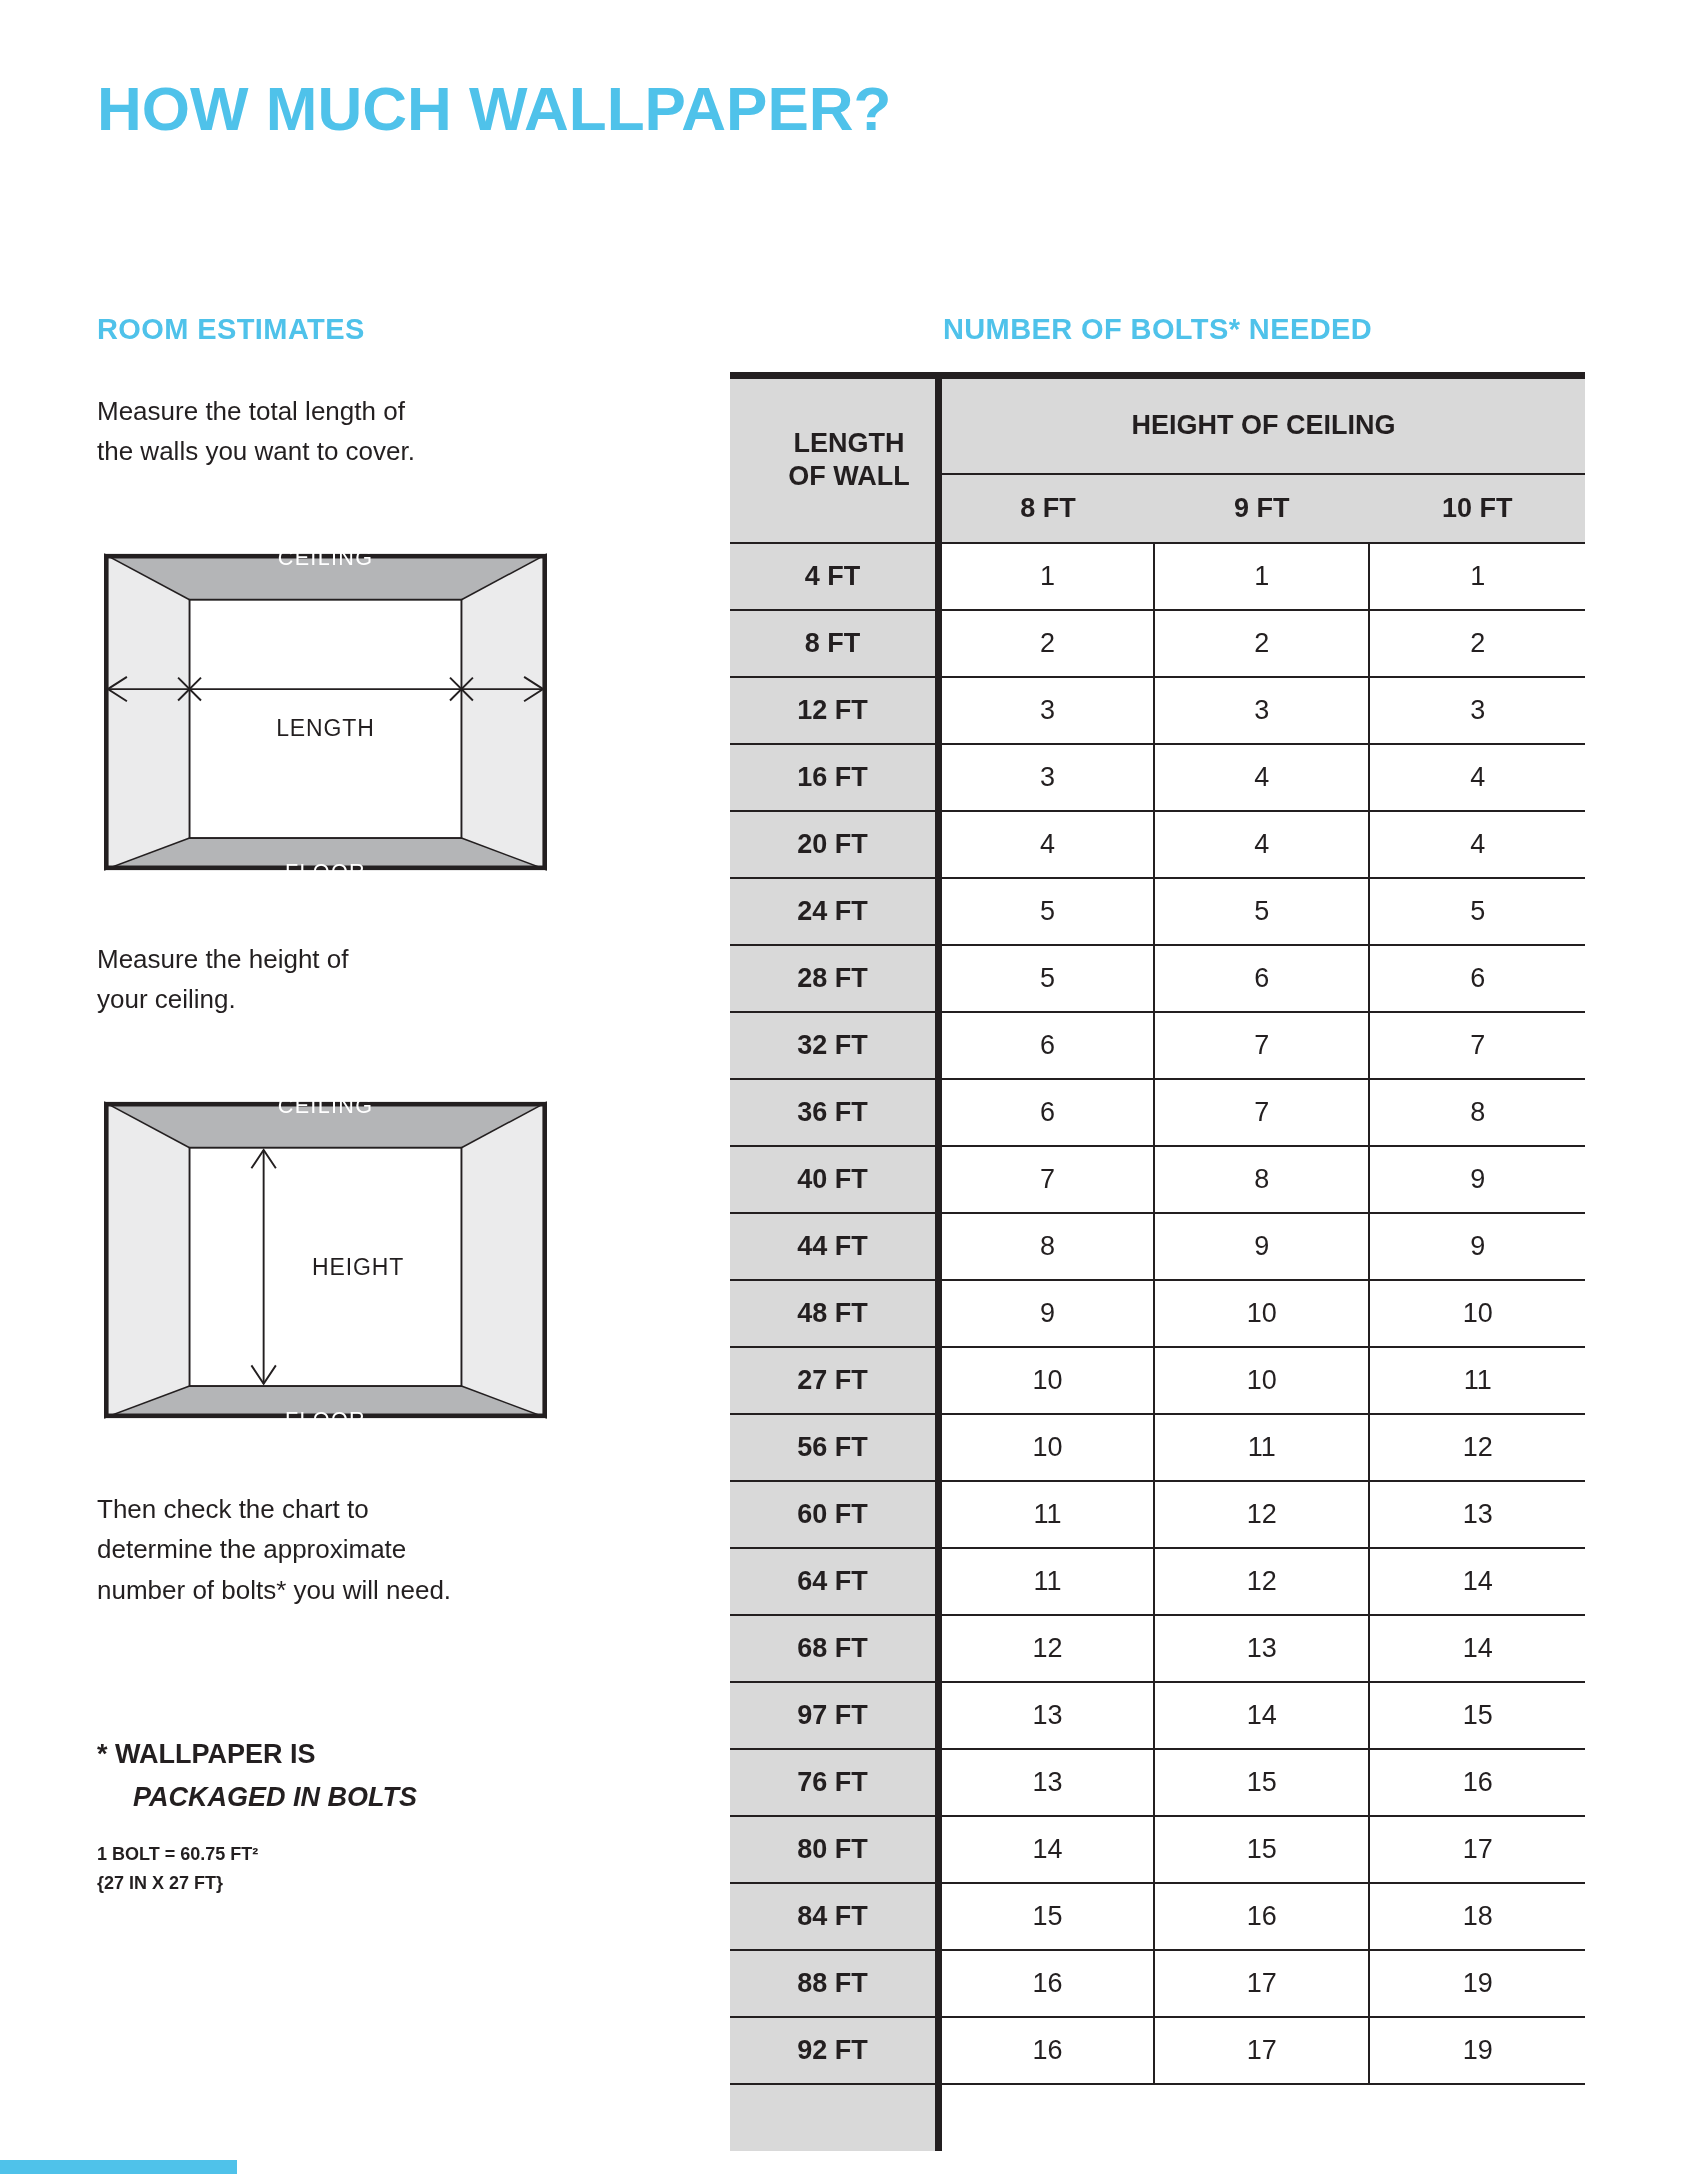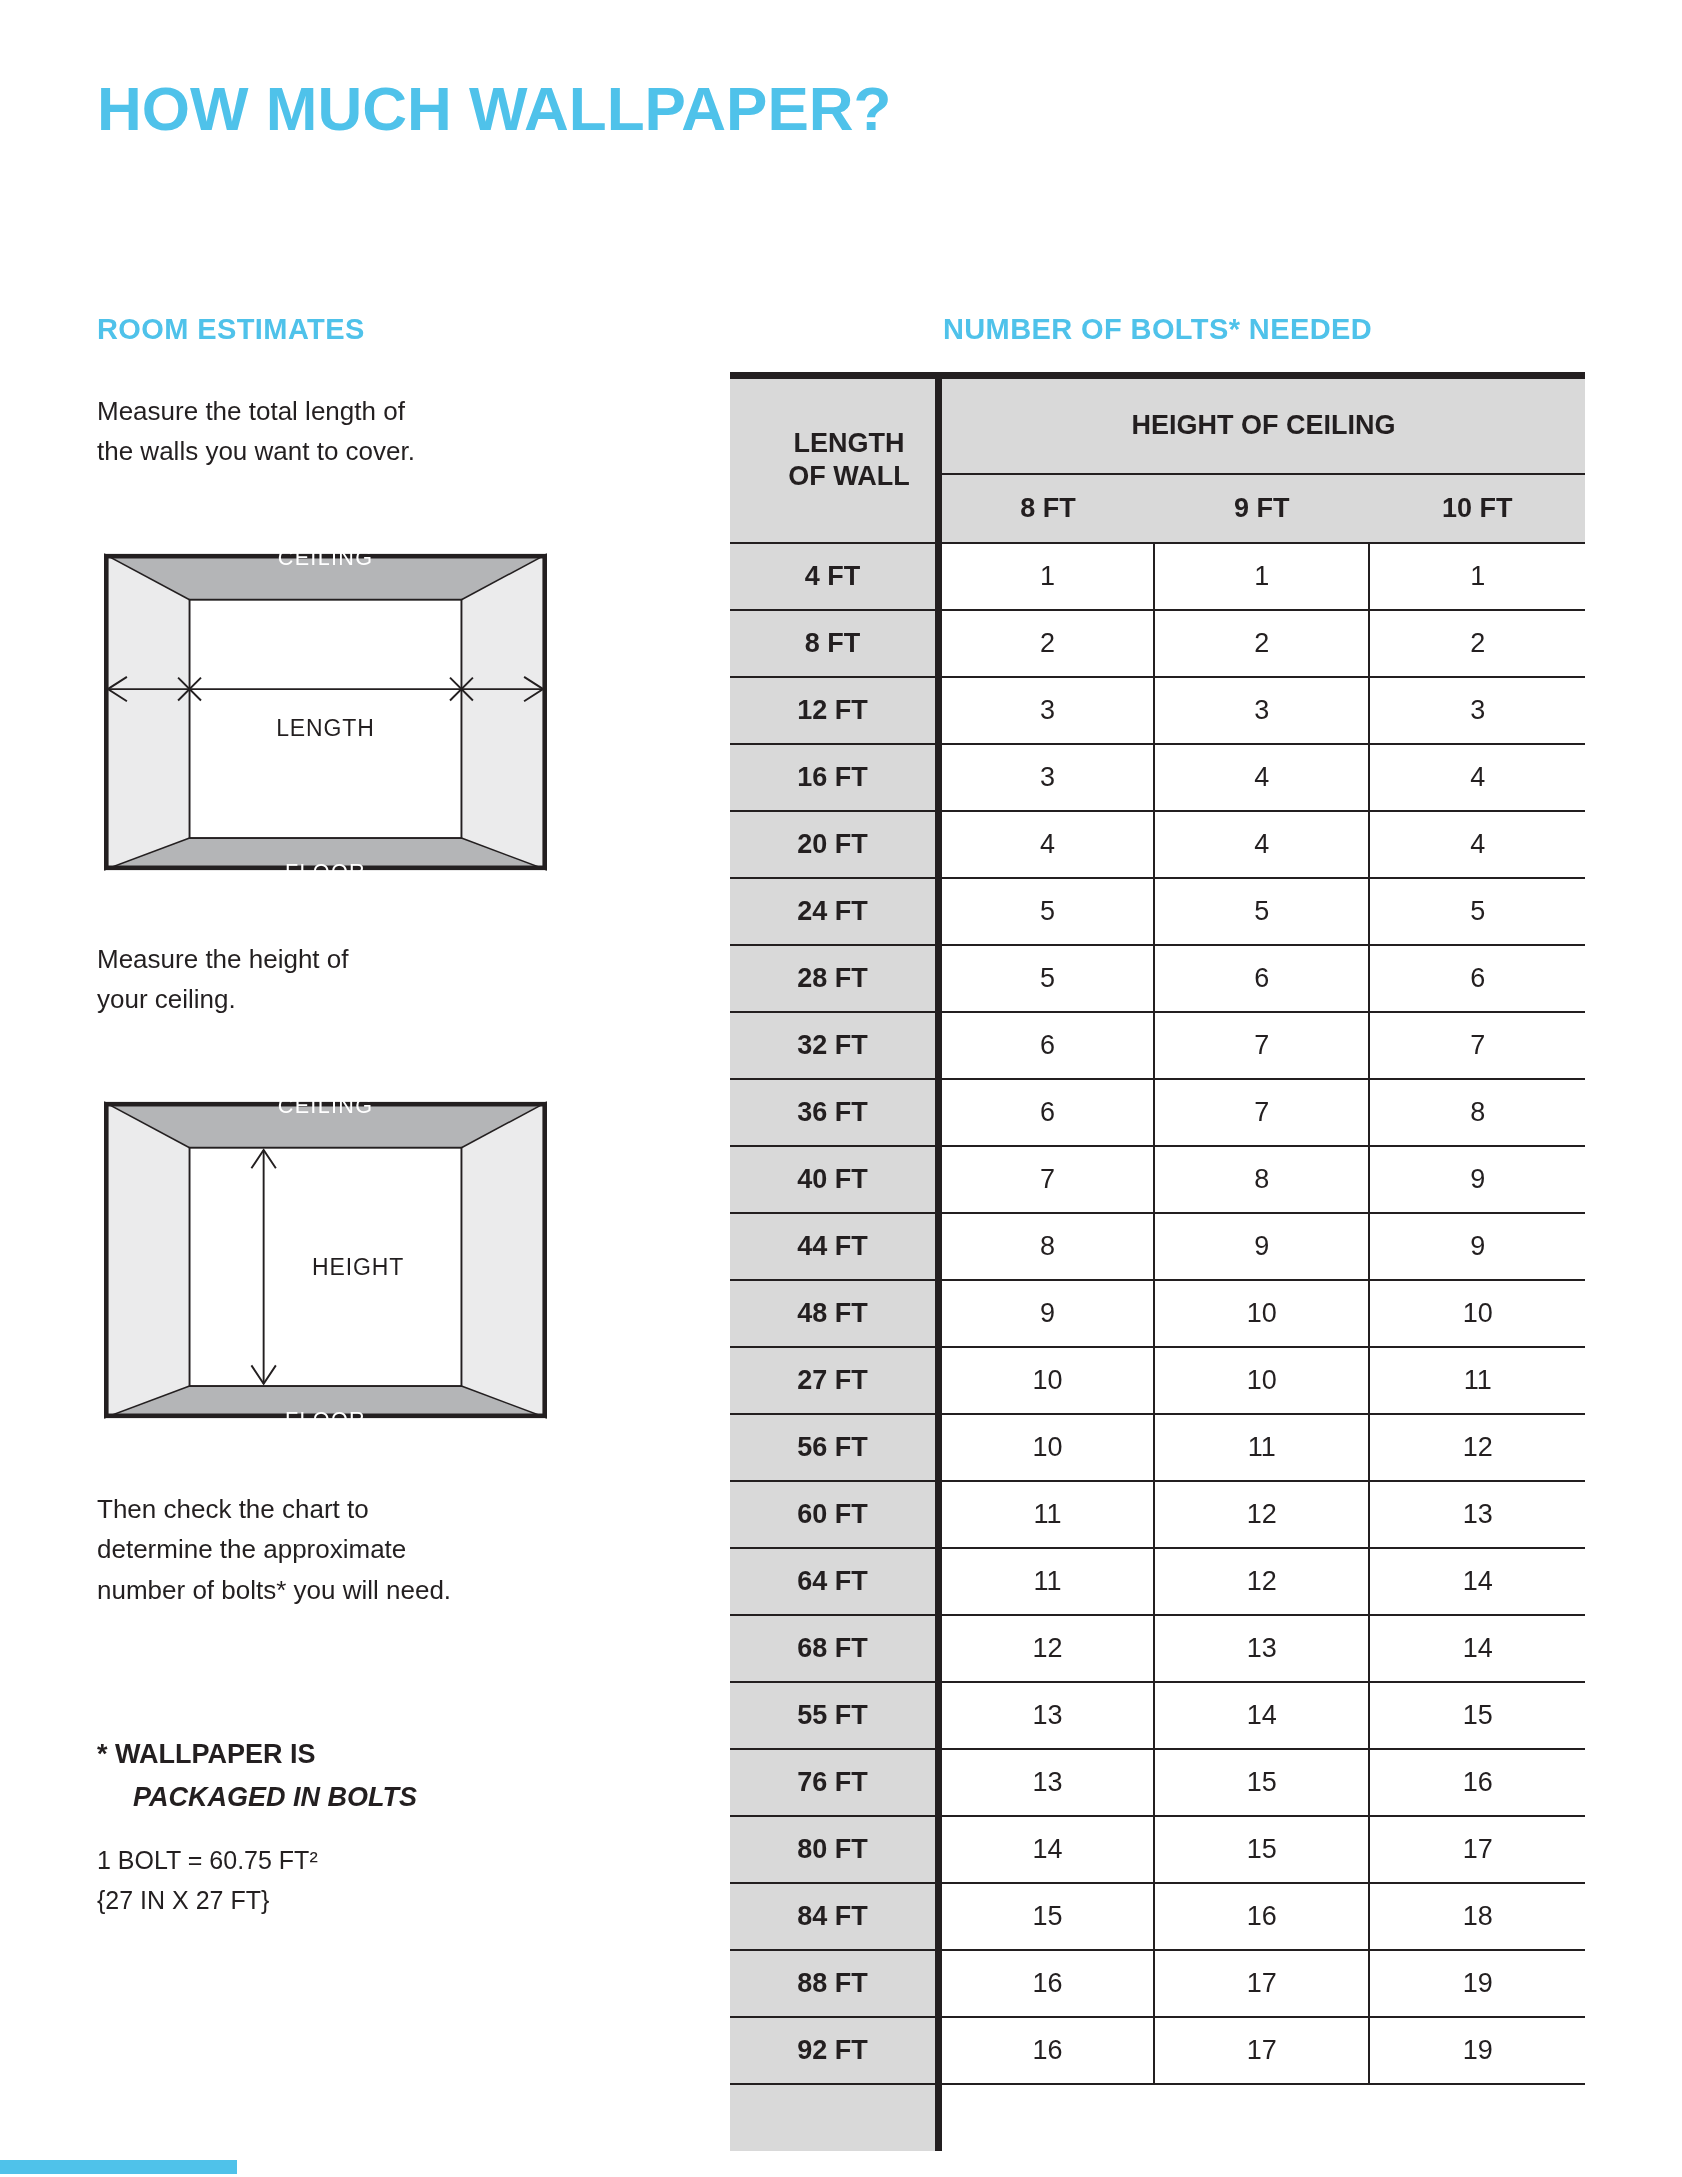--- a/index.html
+++ b/index.html
@@ -15,21 +15,21 @@
   .room-heading { left:97px; top:313px;text-align:right; }
   .table-heading { left:730px; top:313px; width:855px; text-align:center; }
 
   .body-text { position:absolute; left:97px; font-size:26px; line-height:1.55; white-space:pre-line; }
   .intro-length { top:391px; }
   .intro-height { top:939px; }
   .intro-chart  { top:1489px; }
 
   .footnote { position:absolute; left:97px; top:1733px; font-size:27px; font-weight:bold; line-height:1.6; }
   .footnote .indent { margin-left:36px;font-style:italic; }
-  .bolt-size { position:absolute; left:97px; top:1840px; font-size:25px; font-weight:normal; line-height:1.6; }
+  .bolt-size { position:absolute; left:97px; top:1840px; font-size:18px; font-weight:bold; line-height:1.6; }
 
   
   .diagram { position:absolute; left:104px; width:443px; height:358px; }
   .diagram-length { top:533px; }
   .diagram-height { top:1081px; }
   .diagram svg { position:absolute; left:0; top:0; width:100%; height:100%; }
   .ceiling-label, .floor-label { position:absolute; left:0; width:100%; text-align:center;
       color:#ffffff; font-size:21.6px; letter-spacing:1.3px; }
   .ceiling-label { top:12px; }
   .floor-label { top:326px; }
@@ -260,21 +260,21 @@
           <td class="val-cell">12</td>
           <td class="val-cell">14</td>
         </tr>
         <tr>
           <td class="len-cell">68 FT</td>
           <td class="val-cell">12</td>
           <td class="val-cell">13</td>
           <td class="val-cell">14</td>
         </tr>
         <tr>
-          <td class="len-cell">55 FT</td>
+          <td class="len-cell">97 FT</td>
           <td class="val-cell">13</td>
           <td class="val-cell">14</td>
           <td class="val-cell">15</td>
         </tr>
         <tr>
           <td class="len-cell">76 FT</td>
           <td class="val-cell">13</td>
           <td class="val-cell">15</td>
           <td class="val-cell">16</td>
         </tr>

